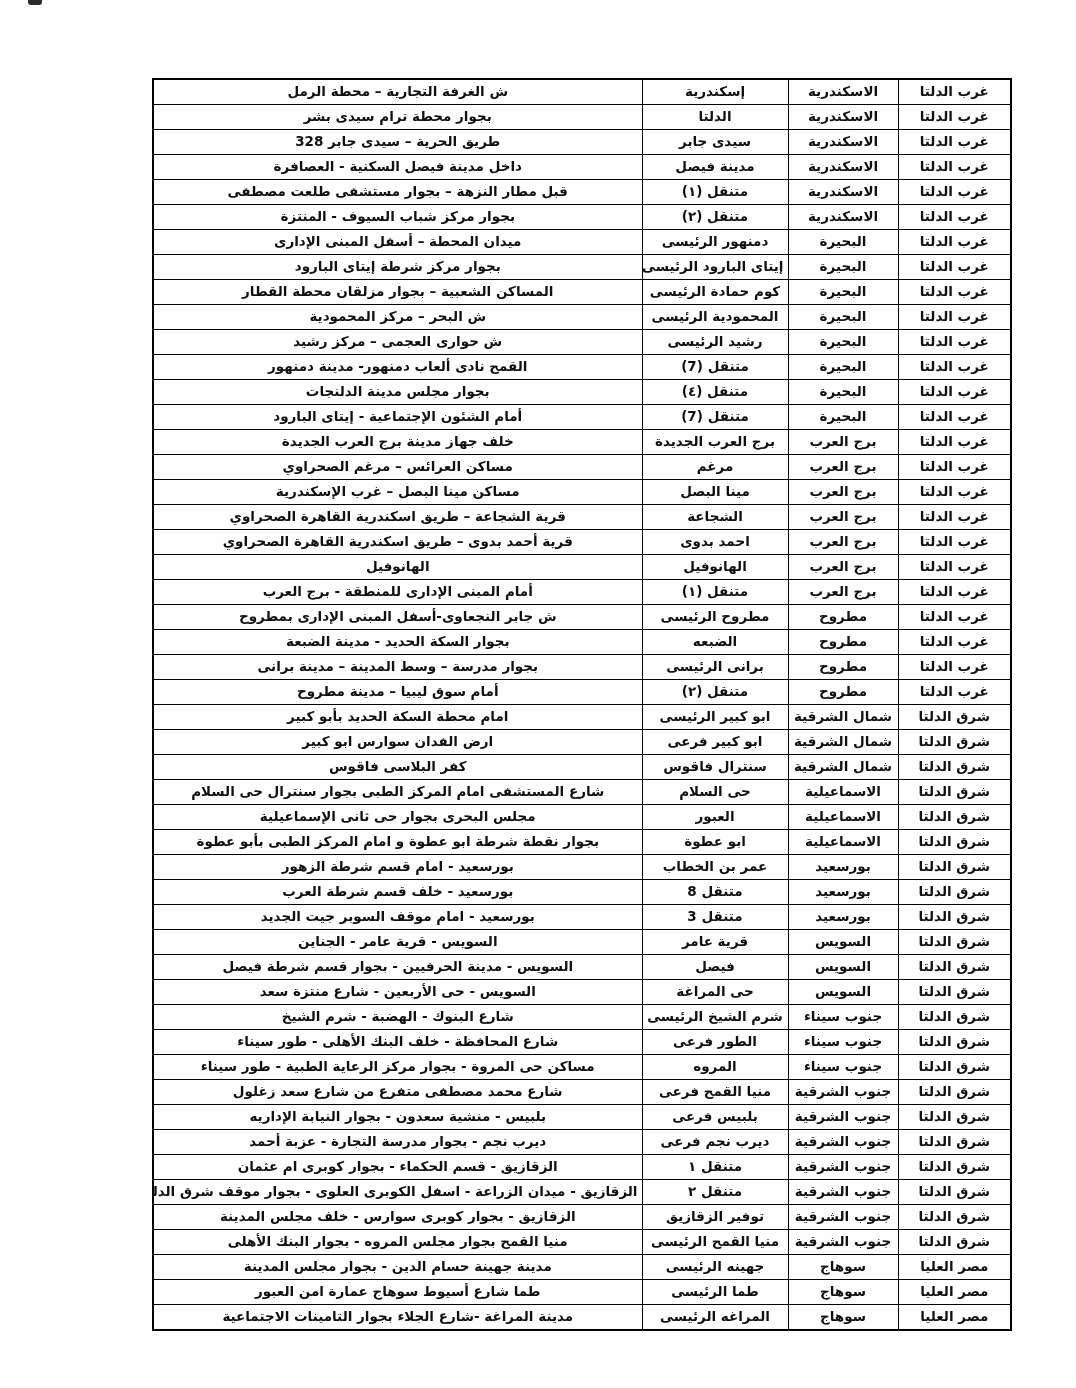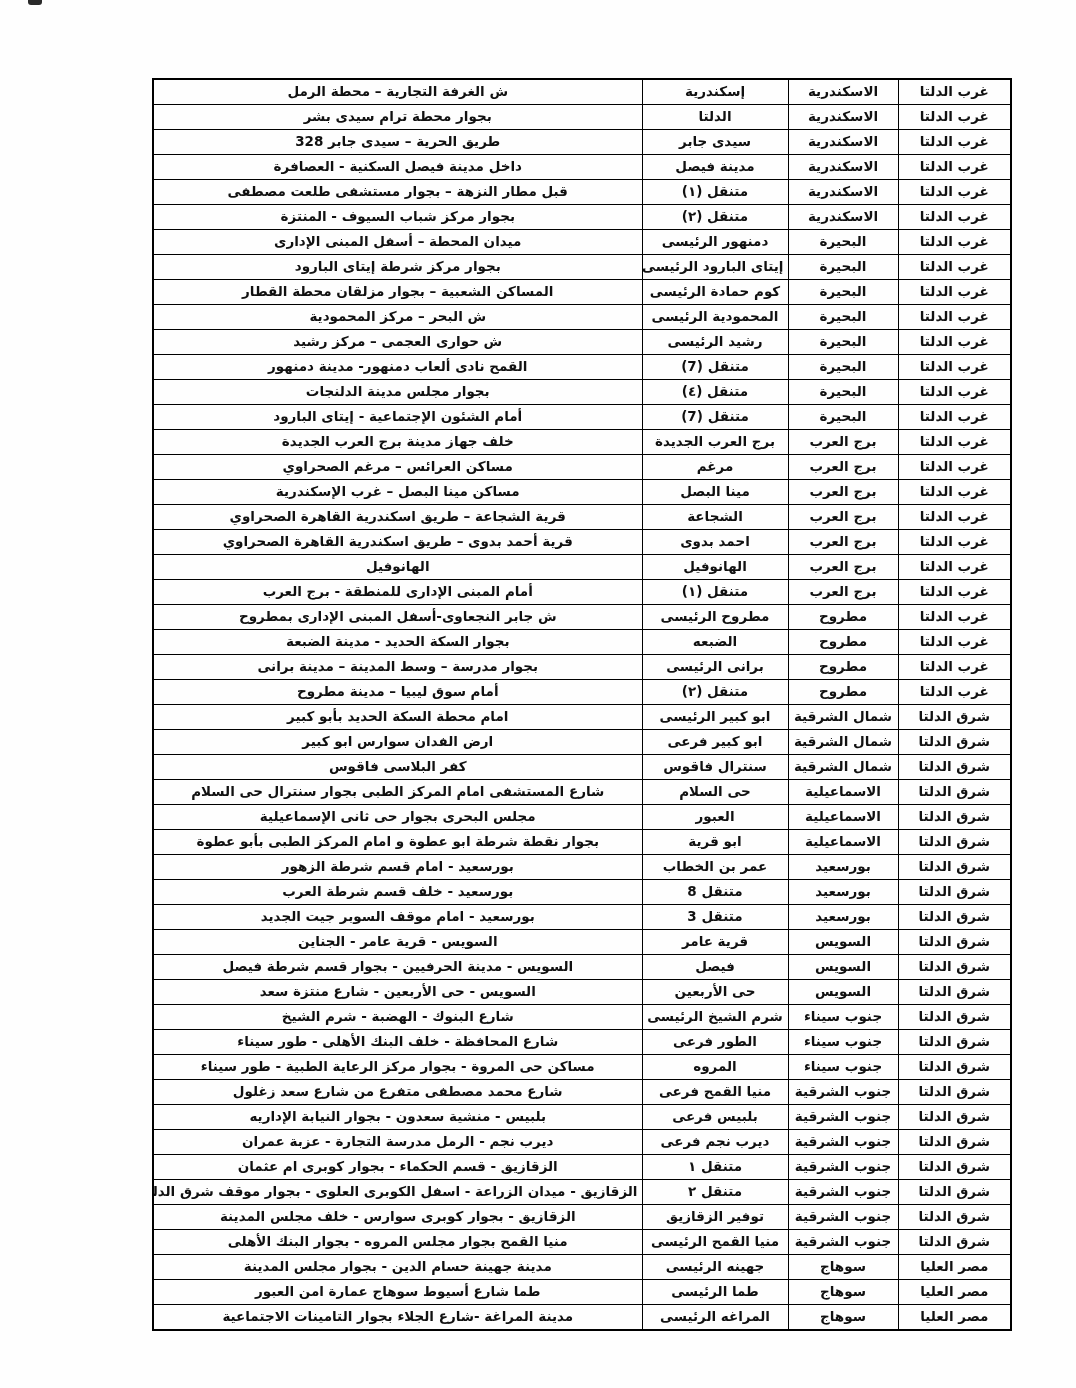--- a/index.html
+++ b/index.html
@@ -241,21 +241,21 @@
         </tr>
         <tr>
           <td>شرق الدلتا</td>
           <td>الاسماعيلية</td>
           <td>العبور</td>
           <td>مجلس البحرى بجوار حى ثانى الإسماعيلية</td>
         </tr>
         <tr>
           <td>شرق الدلتا</td>
           <td>الاسماعيلية</td>
-          <td>ابو قرية</td>
+          <td>ابو عطوة</td>
           <td>بجوار نقطة شرطة ابو عطوة و امام المركز الطبى بأبو عطوة</td>
         </tr>
         <tr>
           <td>شرق الدلتا</td>
           <td>بورسعيد</td>
           <td>عمر بن الخطاب</td>
           <td>بورسعيد - امام قسم شرطة الزهور</td>
         </tr>
         <tr>
           <td>شرق الدلتا</td>
@@ -277,21 +277,21 @@
         </tr>
         <tr>
           <td>شرق الدلتا</td>
           <td>السويس</td>
           <td>فيصل</td>
           <td>السويس - مدينة الحرفيين - بجوار قسم شرطة فيصل</td>
         </tr>
         <tr>
           <td>شرق الدلتا</td>
           <td>السويس</td>
-          <td>حى الأربعين</td>
+          <td>حى المراغة</td>
           <td>السويس - حى الأربعين - شارع منتزة سعد</td>
         </tr>
         <tr>
           <td>شرق الدلتا</td>
           <td>جنوب سيناء</td>
           <td>شرم الشيخ الرئيسى</td>
           <td>شارع البنوك - الهضبة - شرم الشيخ</td>
         </tr>
         <tr>
           <td>شرق الدلتا</td>
@@ -314,21 +314,21 @@
         <tr>
           <td>شرق الدلتا</td>
           <td>جنوب الشرقية</td>
           <td>بلبيس فرعى</td>
           <td>بلبيس - منشية سعدون - بجوار النيابة الإداريه</td>
         </tr>
         <tr>
           <td>شرق الدلتا</td>
           <td>جنوب الشرقية</td>
           <td>ديرب نجم فرعى</td>
-          <td>ديرب نجم - الرمل مدرسة التجارة - عزبة عمران</td>
+          <td>ديرب نجم - بجوار مدرسة التجارة - عزبة أحمد</td>
         </tr>
         <tr>
           <td>شرق الدلتا</td>
           <td>جنوب الشرقية</td>
           <td>متنقل ١</td>
           <td>الزقازيق - قسم الحكماء - بجوار كوبرى ام عثمان</td>
         </tr>
         <tr>
           <td>شرق الدلتا</td>
           <td>جنوب الشرقية</td>

